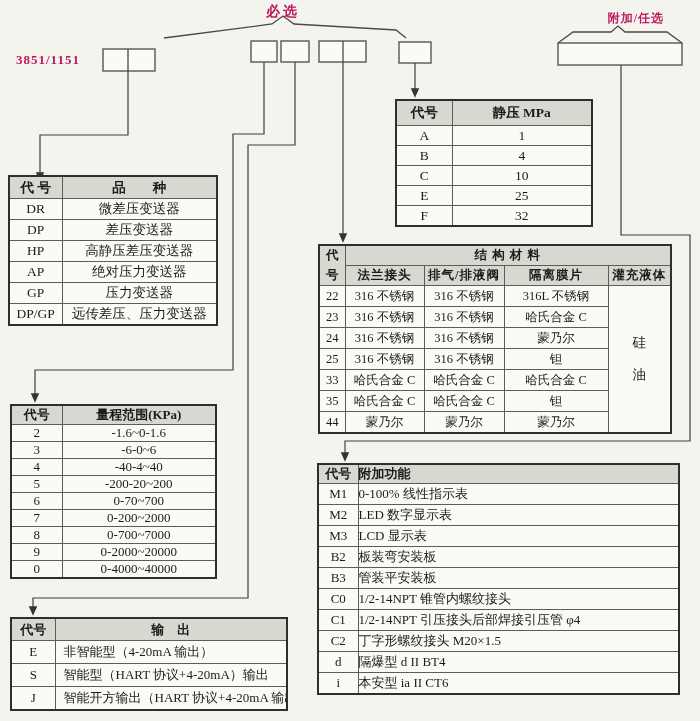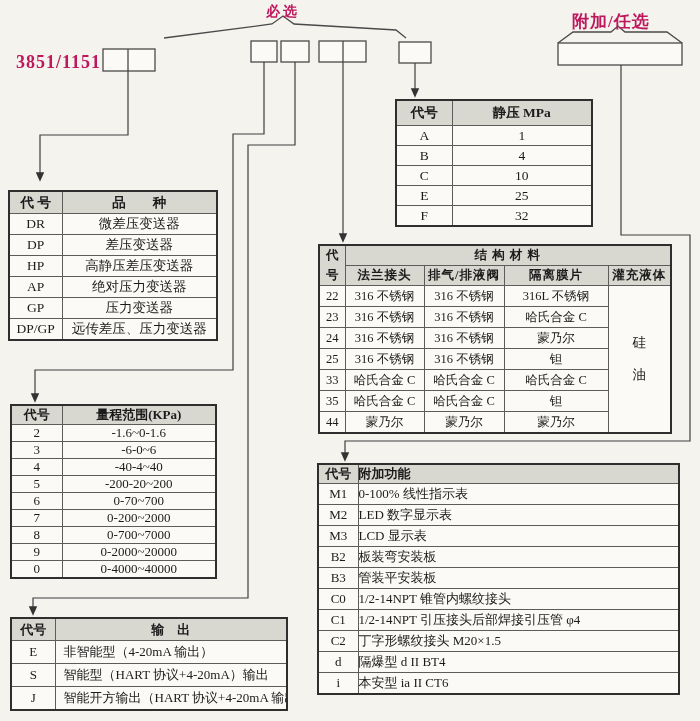--- a/index.html
+++ b/index.html
@@ -2,31 +2,31 @@
 <html><head>
 <meta charset="utf-8">
 <style>
   html,body{margin:0;padding:0;}
   body{background:#e9e7e1;}
   .canvas{position:relative;width:700px;height:721px;background:#f5f3ee;overflow:hidden;
           font-family:"Liberation Serif", serif;color:#1b1b1b;}
   .wires{position:absolute;left:0;top:0;}
   .lbl{position:absolute;font-weight:600;color:#be185d;white-space:nowrap;}
   .lbl-required{left:255px;top:3px;width:56px;text-align:center;font-size:14px;letter-spacing:3px;}
-  .lbl-optional{left:572px;top:10px;width:92px;text-align:left;font-size:17px;letter-spacing:1px;}
-  .lbl-model{left:16px;top:52px;font-size:18px;font-weight:600;letter-spacing:1px;}
+  .lbl-optional{left:572px;top:10px;width:92px;text-align:right;font-size:12px;letter-spacing:1px;}
+  .lbl-model{left:16px;top:52px;font-size:13px;font-weight:600;letter-spacing:1px;}
 
   table.tbl{position:absolute;border-collapse:collapse;background:#fbfaf6;
             border:2px solid #2e2e2e;table-layout:fixed;}
   .tbl th,.tbl td{border:1px solid #5c5c58;text-align:center;padding:0 3px;overflow:hidden;
                   white-space:nowrap;}
   .tbl th{background:#d8d7d0;font-weight:700;}
   .tbl td{font-weight:500;}
 
-  .t-product{left:8px;top:190px;width:210px;font-size:13.5px;}
+  .t-product{left:8px;top:175px;width:210px;font-size:13.5px;}
   .t-product th{height:21px;} .t-product td{height:20px;}
 
   .t-range{left:10px;top:404px;width:207px;font-size:13px;}
   .t-range th{height:17px;} .t-range td{height:16px;}
 
   .t-output{left:10px;top:617px;width:278px;font-size:13px;}
   .t-output th{height:21px;} .t-output td{height:22px;}
   .t-output td:nth-child(2){text-align:left;padding-left:8px;margin-left:17px;}
 
   .t-static{left:395px;top:99px;width:198px;font-size:13.5px;}

